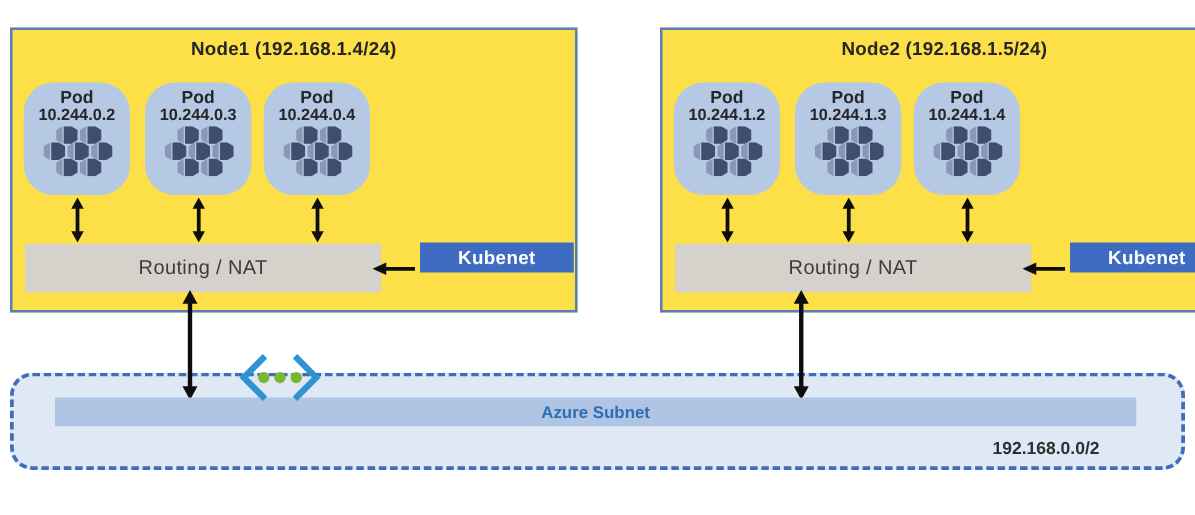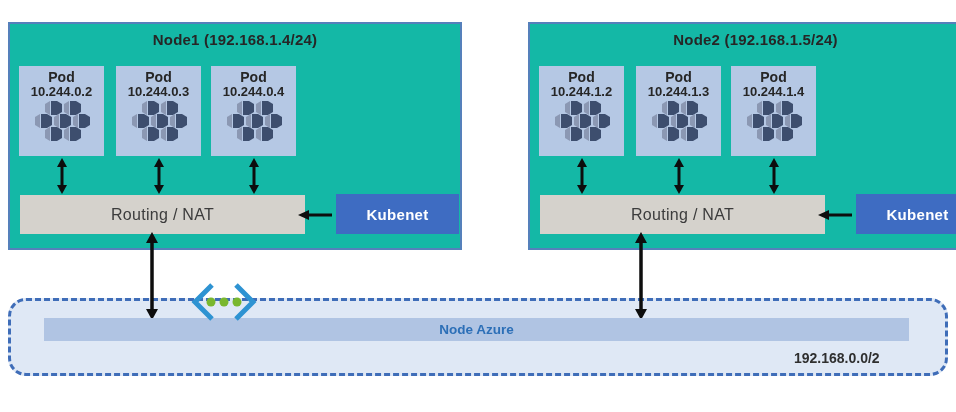--- a/index.html
+++ b/index.html
@@ -1,44 +1,44 @@
 <!DOCTYPE html>
 <html><head>
 <meta charset="utf-8">
 <style>
   * { margin:0; padding:0; box-sizing:border-box; }
   body { background:#ffffff; font-family:"Liberation Sans", sans-serif; }
   .page { position:relative; width:956px; height:412px; background:#ffffff; overflow:hidden; }
 
   
-  .node { position:absolute; top:22px; height:228px; background:#14b8a6; border:2px solid #5580bb; }
+  .node { position:absolute; top:22px; height:228px; background:#fde047; border:2px solid #5580bb; }
   .node--1 { left:8px;  width:454px; }
   .node--2 { left:492px; width:455px;margin-left:36px; }
   .node-title { position:absolute; top:7px; left:0; right:0; text-align:center;
                 font-size:15px; font-weight:700; color:#262626; letter-spacing:.2px; }
 
   
-  .pod { position:absolute; top:42px; width:85px; height:90px; background:#b5c8e4; text-align:center; }
+  .pod { position:absolute; top:42px; width:85px; height:90px; background:#b5c8e4; text-align:center;border-radius:24px; }
   .pod--a { left:9px; } .pod--b { left:106px; } .pod--c { left:201px; }
   .pod-label { margin-top:4px; font-size:14px; font-weight:700; color:#262626; line-height:15px; }
   .pod-ip { font-size:13px; font-weight:600; color:#262626; line-height:13px; }
   .pod-icon { margin-top:3px; }
 
   
   .varrow { position:absolute; top:134px; }
   .varrow--a { left:44px; } .varrow--b { left:141px; } .varrow--c { left:236px; }
   .harrow { position:absolute; left:288px; top:184px; }
   .longarrow { position:absolute; top:232px; }
   .longarrow--1 { left:144px; } .longarrow--2 { left:633px; }
 
   
   .routing { position:absolute; left:10px; top:171px; width:285px; height:39px;
              background:#d5d2cc; display:flex; align-items:center; justify-content:center;
              font-size:16px; color:#3c3c3c; letter-spacing:.3px; }
-  .kubenet { position:absolute; left:326px; top:170px; width:123px; height:40px;
+  .kubenet { position:absolute; left:326px; top:170px; width:123px; height:24px;
              background:#3e6cc2; display:flex; align-items:center; justify-content:center;
              font-size:15px; font-weight:700; color:#ffffff; letter-spacing:.3px; }
 
   
   .vnet { position:absolute; left:8px; top:298px; width:940px; height:78px;
           background:#dfe8f5; border:3px dashed #3f6db8; border-radius:18px; }
   .subnet-bar { position:absolute; left:44px; top:318px; width:865px; height:23px; background:#b0c4e3; }
   .subnet-label { position:absolute; left:0; right:0; top:0; text-align:center; line-height:23px;
                   font-size:13.5px; font-weight:700; color:#2c6fb7; }
   .subnet-cidr { position:absolute; left:697px; top:0; line-height:23px;
@@ -170,21 +170,21 @@
   <div class="vnet"></div>
 
   <svg class="longarrow longarrow--1" width="16" height="88">
       <use href="#v-long-arrow"></use>
     </svg>
   <svg class="longarrow longarrow--2" width="16" height="88">
       <use href="#v-long-arrow"></use>
     </svg>
 
   <div class="subnet-bar">
-    <div class="subnet-label">Node Azure</div>
+    <div class="subnet-label">Azure Subnet</div>
   </div>
 
   <div class="vnet-cidr">192.168.0.0/2</div>
 
   <svg class="vnet-icon" width="68" height="44" viewBox="0 0 68 44">
     <polyline points="22,4 5,21 22,38" fill="none" stroke="#2e93d2" stroke-width="5"></polyline>
     <polyline points="46,4 63,21 46,38" fill="none" stroke="#2e93d2" stroke-width="5"></polyline>
     <circle cx="21" cy="21" r="4.5" fill="#79b72e"></circle>
     <circle cx="34" cy="21" r="4.5" fill="#79b72e"></circle>
     <circle cx="47" cy="21" r="4.5" fill="#79b72e"></circle>

